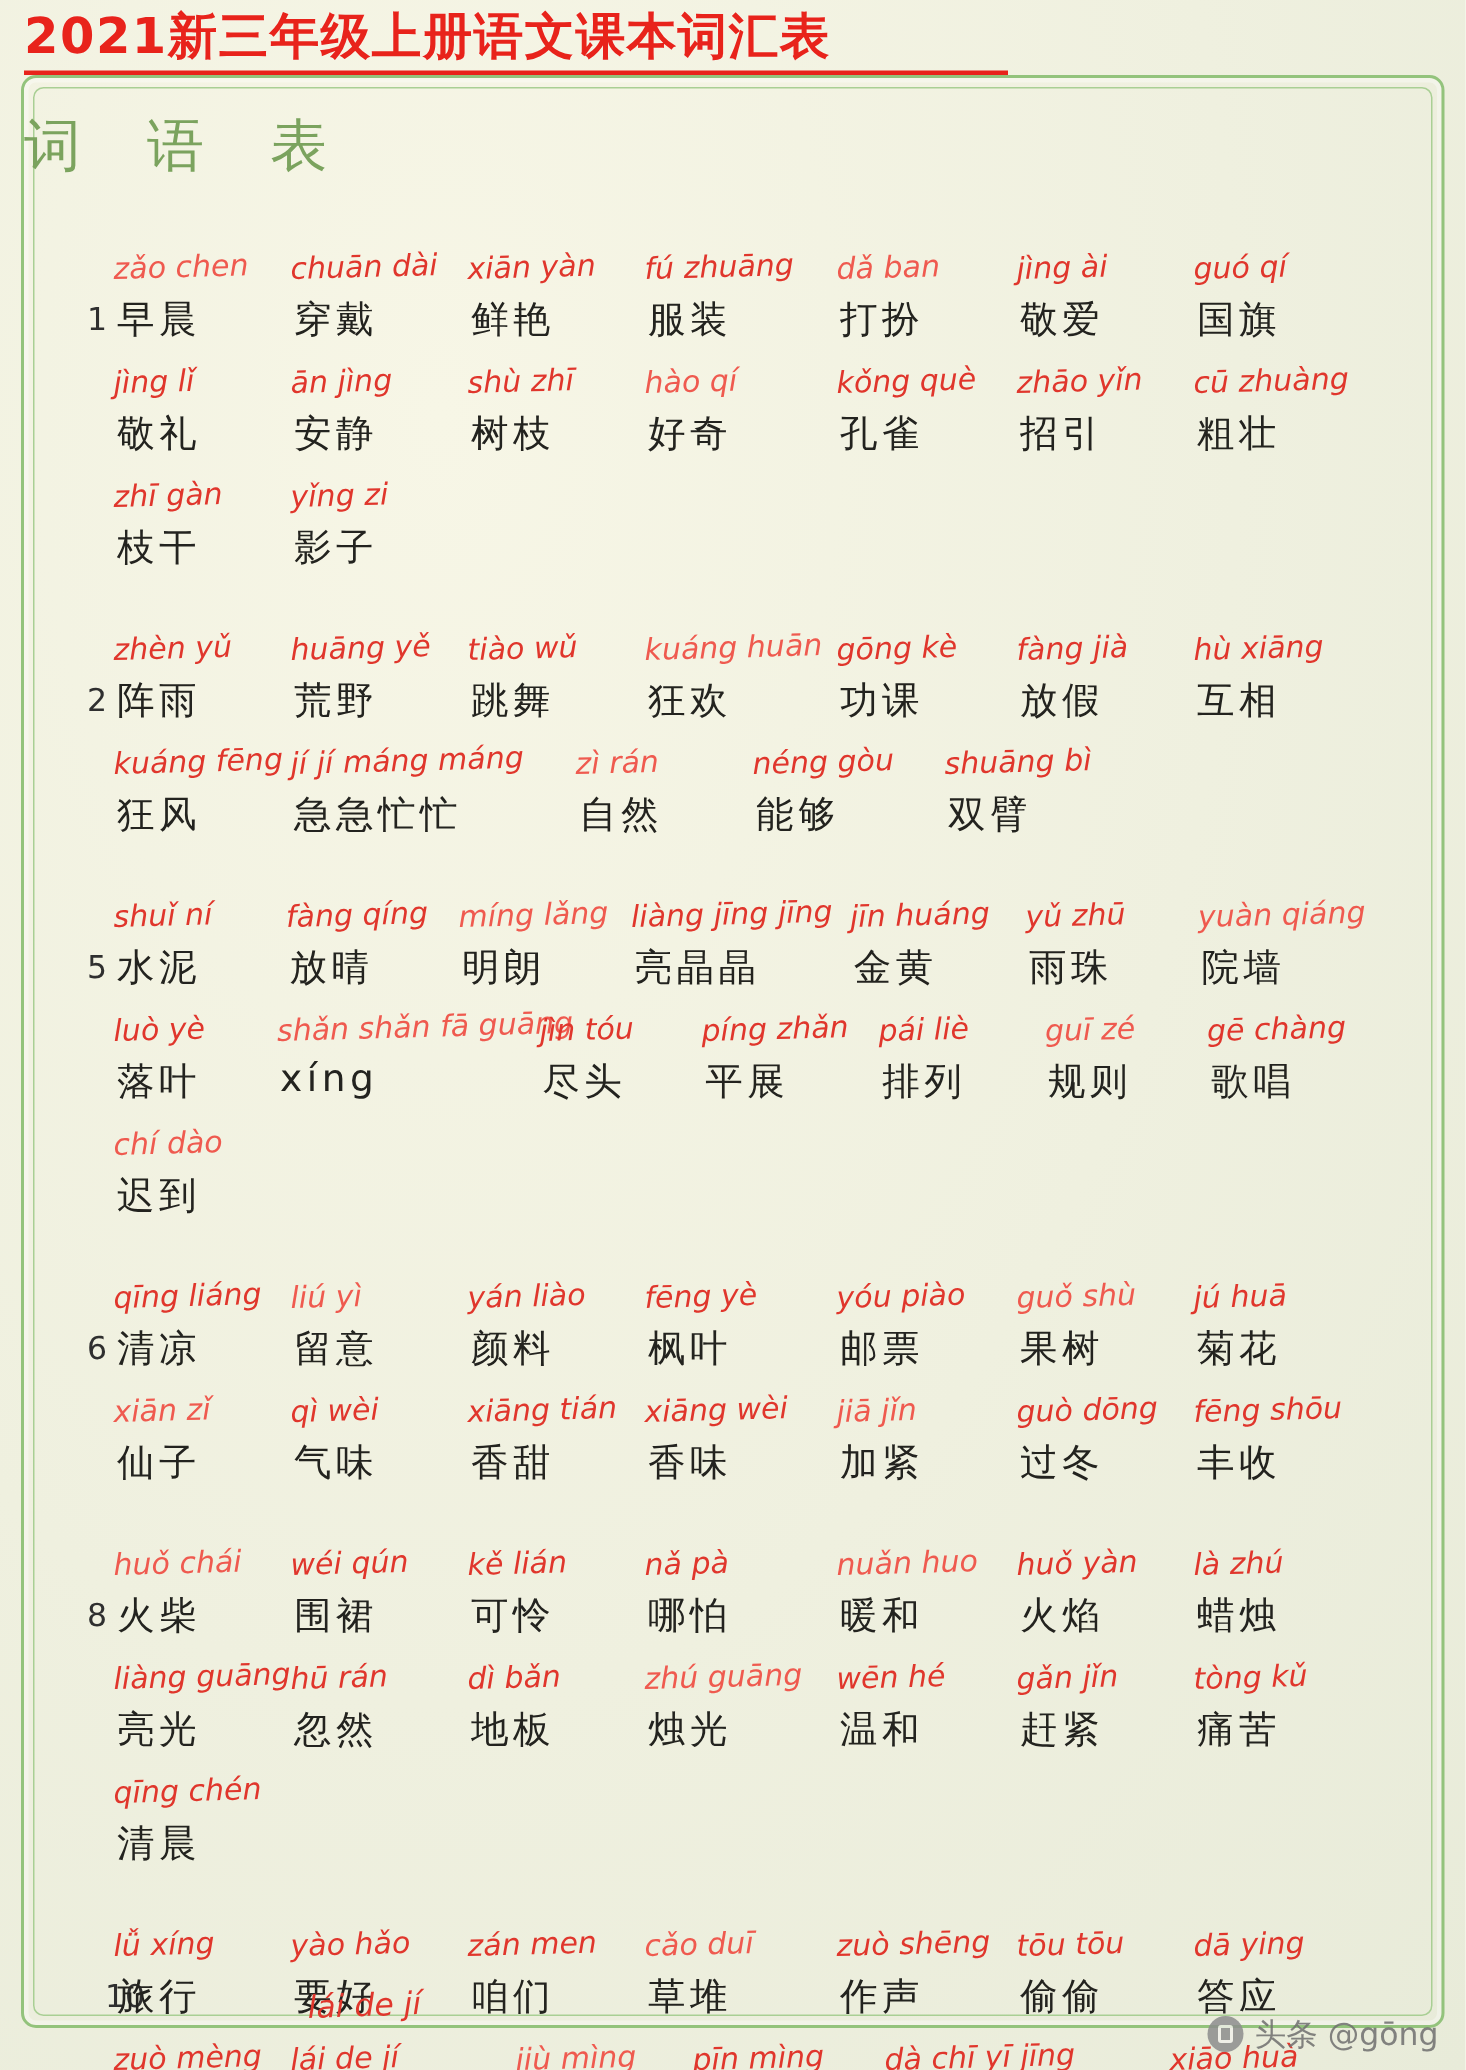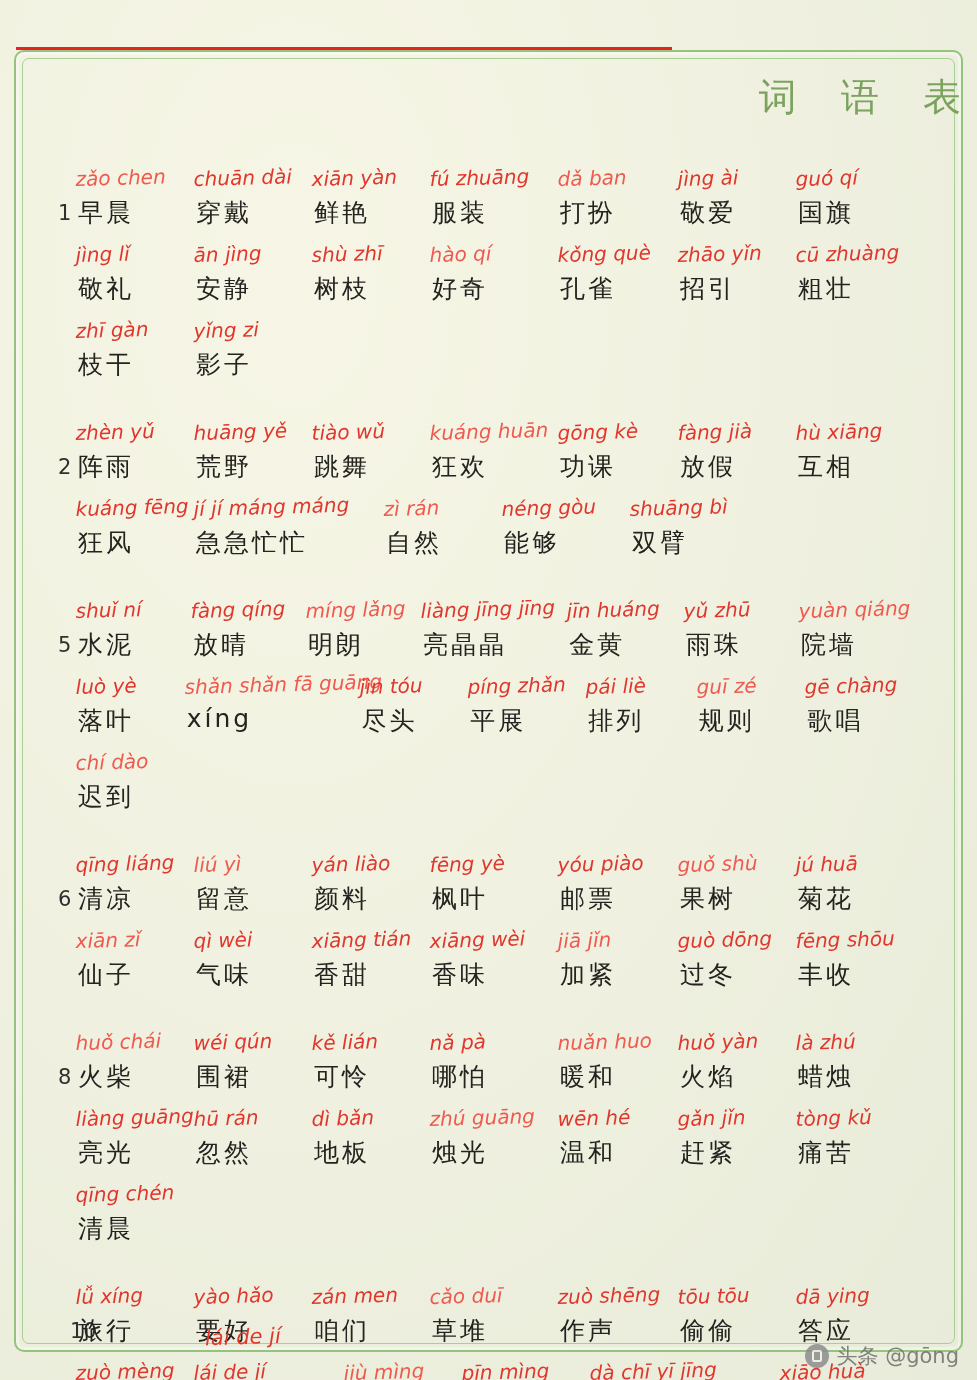--- a/index.html
+++ b/index.html
@@ -69,21 +69,21 @@
     height: 3px;
     background: #e8231b;
   }
 
   
   #sheet-title {
     position: absolute;
     top: 72px;
     left: 0;
     right: 0;
-    text-align: right;
+    text-align: left;
     font-size: 38px;
     letter-spacing: 16px;
     color: #7ba35e;
     font-family: "DejaVu Sans", sans-serif;
     text-indent: 16px;
   }
 
   
   #content {
     position: absolute;
@@ -185,20 +185,21 @@
     box-sizing: border-box;
   }
 </style>
 </head>
 <body>
 
 <div id="page">
   <div id="paper-bg"></div>
   <div id="paper-border"></div>
 
+  <div id="overlay-title">2021新三年级上册语文课本词汇表</div>
   <div id="overlay-title-underline"></div>
 
   <div id="sheet-title">词 语 表</div>
 
   <div id="content">
       <div class="group">
         <div class="grp-num" style="top: 36px;">1</div>
         <div class="row">
           <div class="cells">
             <div class="cell" style="width: 118px; height: 76px;">

